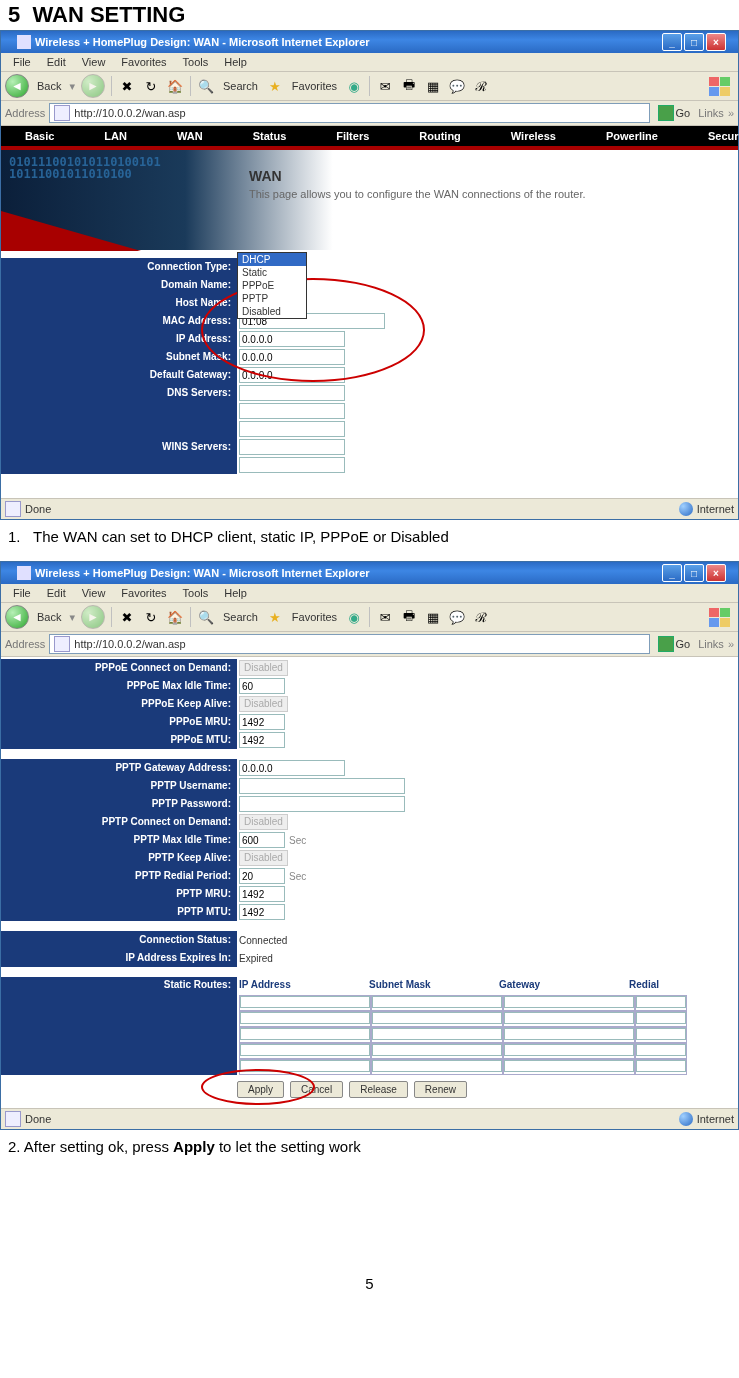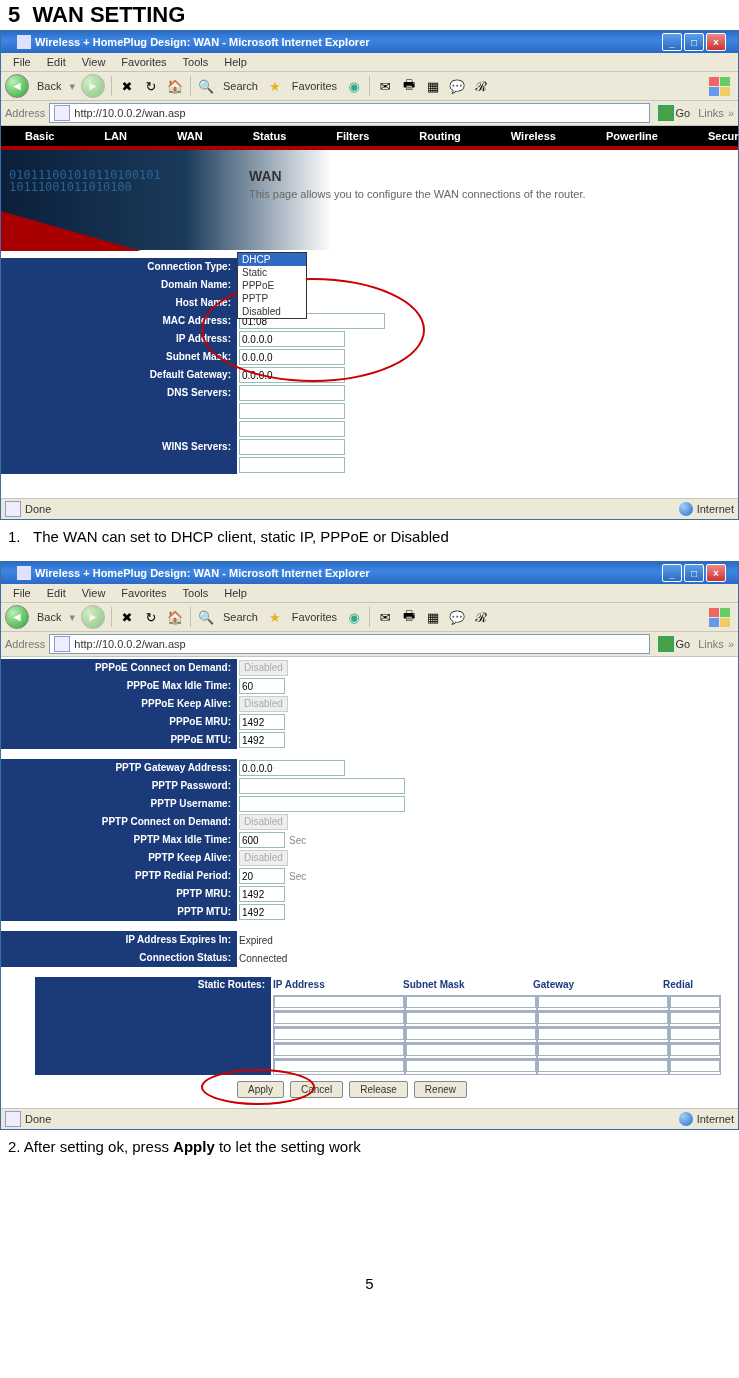--- a/index.html
+++ b/index.html
@@ -131,21 +131,21 @@
     position:relative;
   }
   .hero-curve {
     position:absolute;left:0;bottom:-1px;
     width:140px;height:40px;
     background:#a80000;
     clip-path: polygon(0 0, 100% 100%, 0 100%);
   }
   .hero-bits {
     color:#2a6aa0;font-family:monospace;font-size:12px;
-    padding:19px 0 0 8px;line-height:12px;opacity:0.9;
+    padding:6px 0 0 8px;line-height:12px;opacity:0.9;font-weight:bold;
   }
   .hero-text {
     position:absolute;left:248px;top:18px;color:#666;font-size:11px;
   }
   .hero-text .big{font-size:14px;font-weight:bold;color:#333;display:block;margin-bottom:4px;}
 
   .form-area { padding:8px 0 4px 0; position:relative;}
   .row {
     display:flex;align-items:center;height:18px;
     font-size:10px;
@@ -184,21 +184,20 @@
     display:flex;align-items:center;
     background:#ece9d8;border-top:1px solid #c8c4b8;
     height:20px;font-size:11px;color:#333;padding:0 4px;
   }
   .statusbar .sp{flex:1;}
   .sb-globe{width:14px;height:14px;border-radius:50%;background:radial-gradient(circle at 30% 30%,#a0d0ff,#2a6ac4);margin-right:4px;}
 
   
   .routes {
     display:flex;
-    margin-left:34px;
   }
   .routes .lbl {
     width:230px;text-align:right;padding-right:6px;
     background:#1a3a7a;color:#fff;font-weight:bold;
     font-size:10px;padding-top:2px;
   }
   .rt-grid { padding:2px 0 0 2px; font-size:10px; color:#1a3a7a;}
   .rt-head { display:flex;gap:0;font-weight:bold;margin-bottom:2px;}
   .rt-head div,.rt-row div{border:1px solid #aac;height:14px;}
   .rt-head div{border:none;}
@@ -499,29 +498,29 @@
             </div>
           </div>
         <div style="height:10px"></div>
         <div class="row">
             <div class="lbl">PPTP Gateway Address:</div>
             <div class="val">
               <input style="width: 100px;" value="0.0.0.0">
             </div>
           </div>
         <div class="row">
+            <div class="lbl">PPTP Username:</div>
+            <div class="val">
+              <input style="width: 160px;">
+            </div>
+          </div>
+        <div class="row">
             <div class="lbl">PPTP Password:</div>
             <div class="val">
               <input style="width: 160px;" type="password">
-            </div>
-          </div>
-        <div class="row">
-            <div class="lbl">PPTP Username:</div>
-            <div class="val">
-              <input style="width: 160px;">
             </div>
           </div>
         <div class="row">
             <div class="lbl">PPTP Connect on Demand:</div>
             <div class="val">
               <span class="disabled">Disabled</span>
             </div>
           </div>
         <div class="row">
             <div class="lbl">PPTP Max Idle Time:</div>
@@ -549,30 +548,30 @@
               <input style="width: 40px;" value="1492">
             </div>
           </div>
         <div class="row">
             <div class="lbl">PPTP MTU:</div>
             <div class="val">
               <input style="width: 40px;" value="1492">
             </div>
           </div>
         <div style="height:10px"></div>
+        <div class="row">
+            <div class="lbl">Connection Status:</div>
+            <div class="val" style="color:#333">
+              <span>Connected</span>
+            </div>
+          </div>
         <div class="row">
             <div class="lbl">IP Address Expires In:</div>
             <div class="val" style="color:#333">
               <span>Expired</span>
-            </div>
-          </div>
-        <div class="row">
-            <div class="lbl">Connection Status:</div>
-            <div class="val" style="color:#333">
-              <span>Connected</span>
             </div>
           </div>
         <div style="height:10px"></div>
         <div class="routes">
           <div class="lbl">Static Routes:</div>
           <div class="rt-grid">
             <div class="rt-head">
               <div class="c1">IP Address</div>
               <div class="c2">Subnet Mask</div>
               <div class="c3">Gateway</div>

